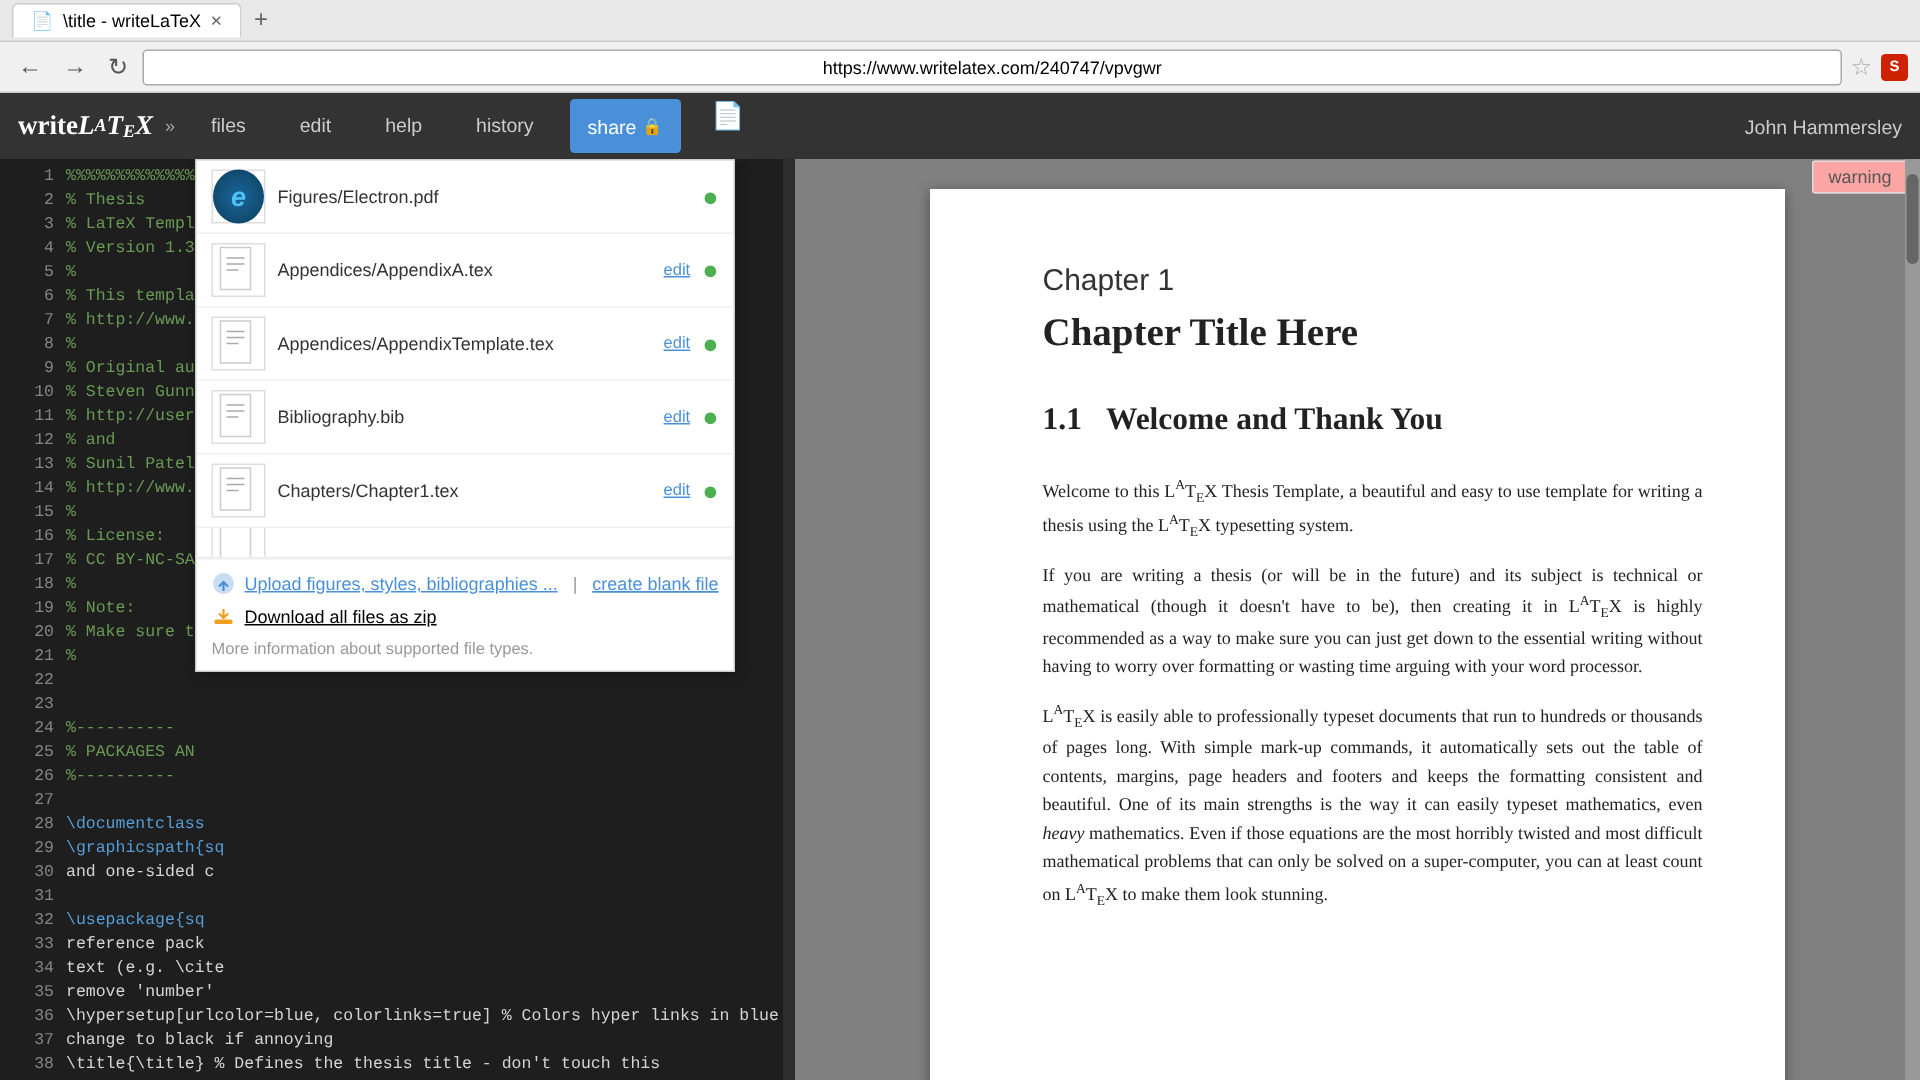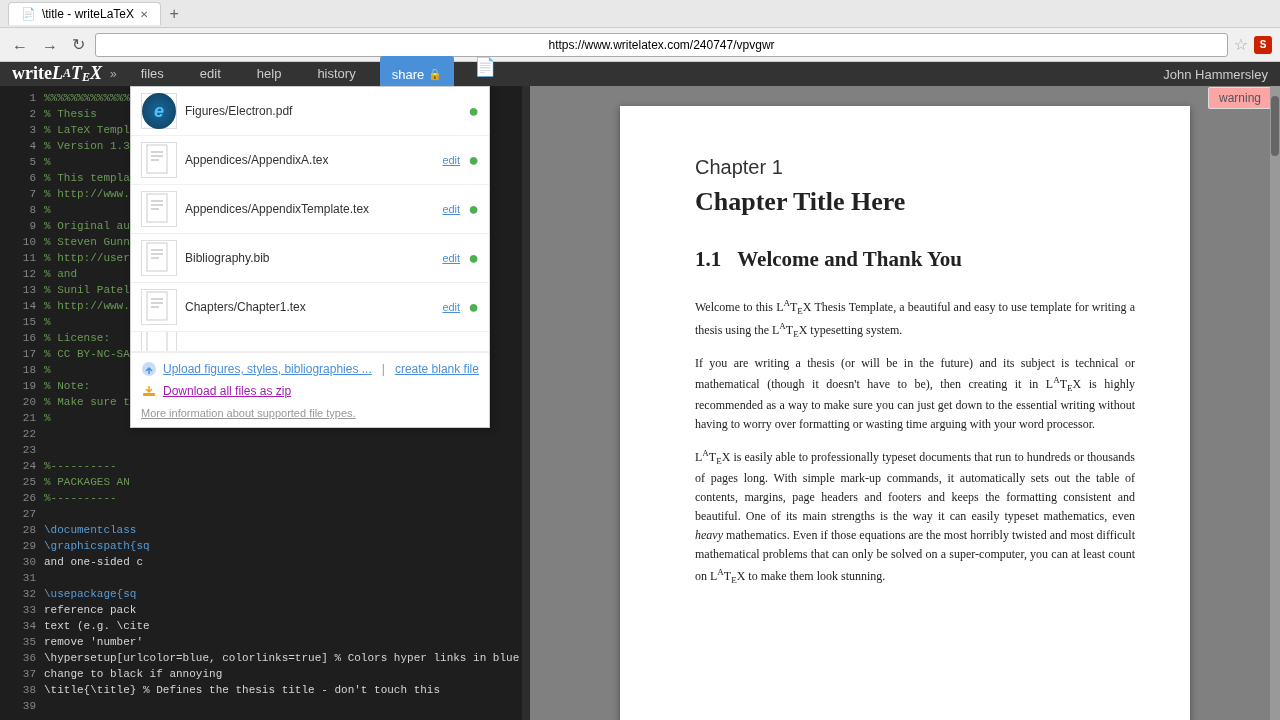--- a/index.html
+++ b/index.html
@@ -60,21 +60,21 @@
     }
     .star-btn { font-size: 16px; color: #aaa; cursor: pointer; }
     .ext-icon { width: 18px; height: 18px; background: #cc0000; border-radius: 3px; display: flex; align-items: center; justify-content: center; color: white; font-size: 10px; font-weight: bold; }
 
     
     .app-container { display: flex; flex-direction: column; height: calc(720px - 62px); }
 
     
     .app-header {
       background: #333;
-      height: 24px;
+      height: 44px;
       display: flex;
       align-items: center;
       padding: 0 12px;
       gap: 0;
     }
     .logo {
       color: white;
       font-size: 18px;
       font-weight: bold;
       margin-right: 8px;
@@ -193,33 +193,32 @@
     .upload-link {
       color: #4a90d9;
       font-size: 12px;
       text-decoration: underline;
       cursor: pointer;
       display: flex;
       align-items: center;
       gap: 6px;
     }
     .download-link {
-      color: #a21caf;
+      color: #000000;
       font-size: 12px;
       text-decoration: underline;
       cursor: pointer;
       display: flex;
       align-items: center;
       gap: 6px;
       margin-top: 6px;
     }
     .info-link {
       color: #999;
       font-size: 11px;
-      text-decoration: underline;
       cursor: pointer;
       margin-top: 8px;
       display: block;
     }
     .separator-bar { padding: 0 4px; color: #999; }
 
     
     .pdf-panel {
       flex: 1;
       background: #808080;

